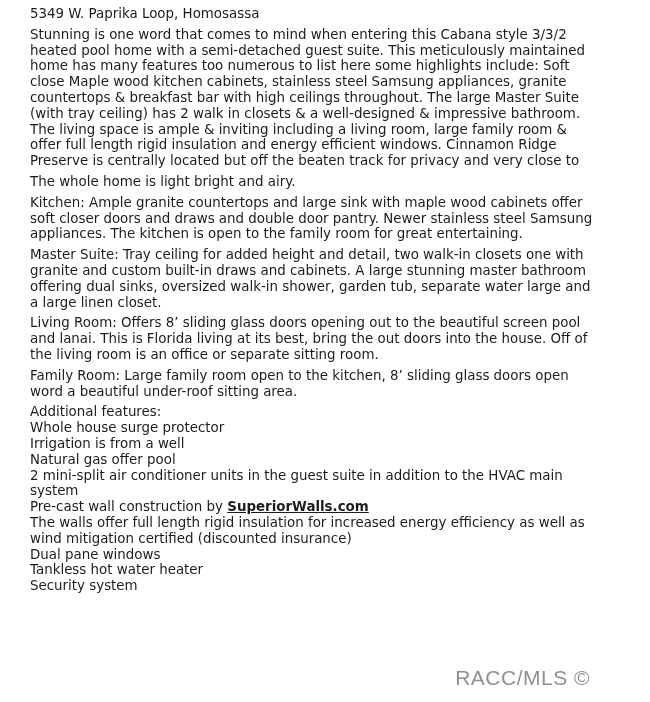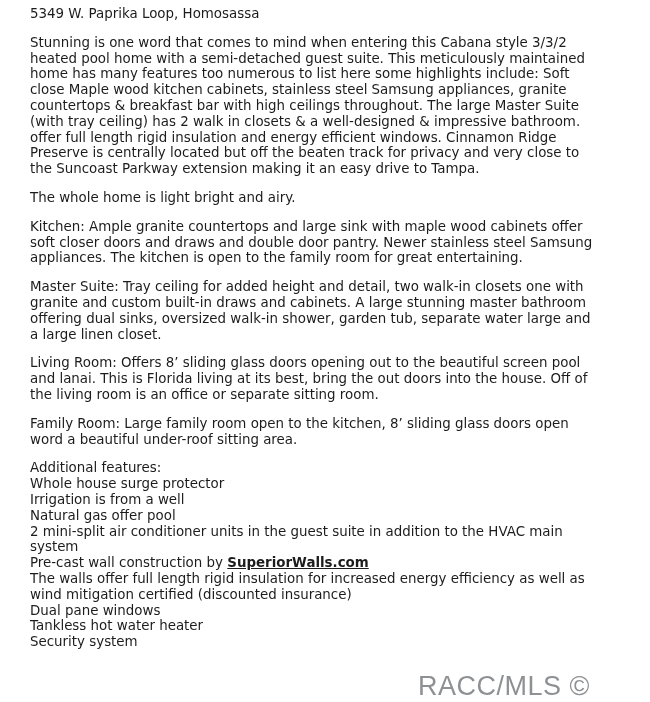--- a/index.html
+++ b/index.html
@@ -18,56 +18,56 @@
     position: relative;
     width: 599px;
     height: 702px;
     padding: 6px 18px 0 30px;
     font-family: "DejaVu Sans", sans-serif;
     font-size: 13.4px;
     line-height: 15.8px;
     color: var(--text-color);
     background: var(--bg-color);
   }
-  .para { margin-top: 13px; }
+  .para { margin-top: 5px; }
   .line { white-space: pre; }
   .doc-link {
     color: inherit;
     text-decoration: underline;
     cursor: pointer;
     font-weight: bold;
   }
   .watermark {
     position: absolute;
     right: 9px;
-    bottom: 4px;
+    bottom: 12px;
     font-family: "Liberation Sans", sans-serif;
-    font-size: 27px;
+    font-size: 21px;
     line-height: 24px;
     letter-spacing: 0.5px;
     color: var(--watermark-color);
   }
 </style>
 </head>
 <body>
 
 <div class="doc">
 
   <div class="line">5349 W. Paprika Loop, Homosassa</div>
 
   <div class="para">
       <div class="line">Stunning is one word that comes to mind when entering this Cabana style 3/3/2</div>
       <div class="line">heated pool home with a semi-detached guest suite. This meticulously maintained</div>
       <div class="line">home has many features too numerous to list here some highlights include: Soft</div>
       <div class="line">close Maple wood kitchen cabinets, stainless steel Samsung appliances, granite</div>
       <div class="line">countertops &amp; breakfast bar with high ceilings throughout. The large Master Suite</div>
       <div class="line">(with tray ceiling) has 2 walk in closets &amp; a well-designed &amp; impressive bathroom.</div>
+      <div class="line">The living space is ample &amp; inviting including a living room, large family room &amp;</div>
       <div class="line">offer full length rigid insulation and energy efficient windows. Cinnamon Ridge</div>
       <div class="line">Preserve is centrally located but off the beaten track for privacy and very close to</div>
-      <div class="line">the Suncoast Parkway extension making it an easy drive to Tampa.</div>
     </div>
 
   <div class="para">
       <div class="line">The whole home is light bright and airy.</div>
     </div>
 
   <div class="para">
       <div class="line">Kitchen: Ample granite countertops and large sink with maple wood cabinets offer</div>
       <div class="line">soft closer doors and draws and double door pantry. Newer stainless steel Samsung</div>
       <div class="line">appliances. The kitchen is open to the family room for great entertaining.</div>

